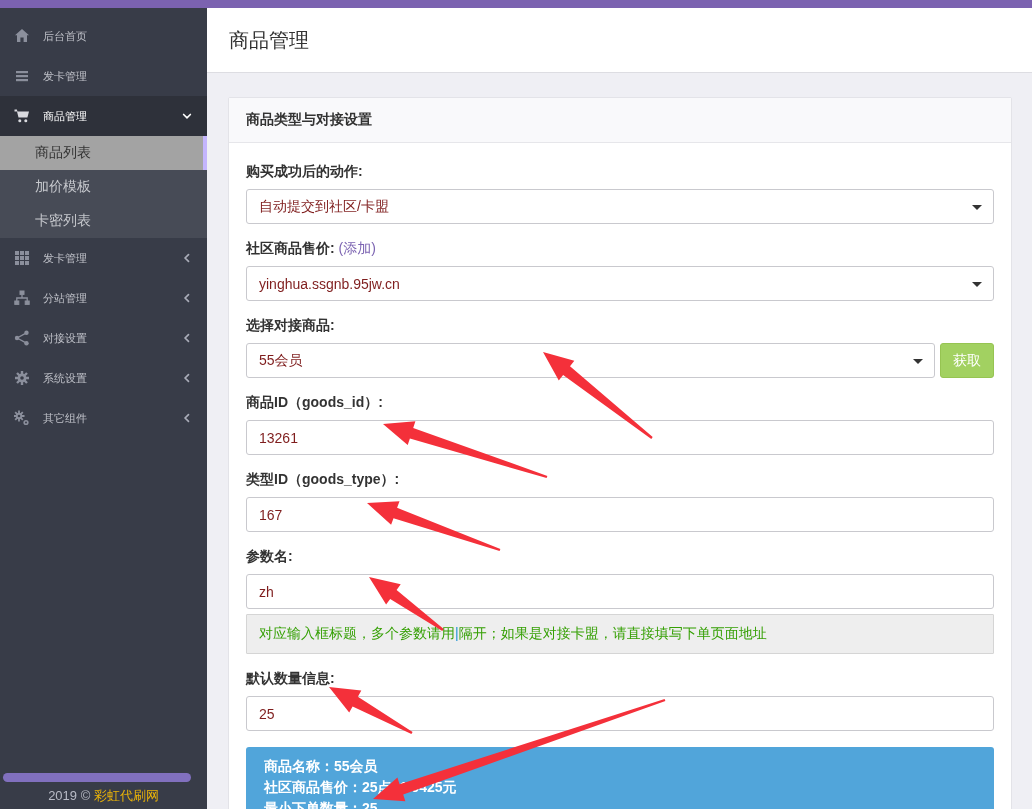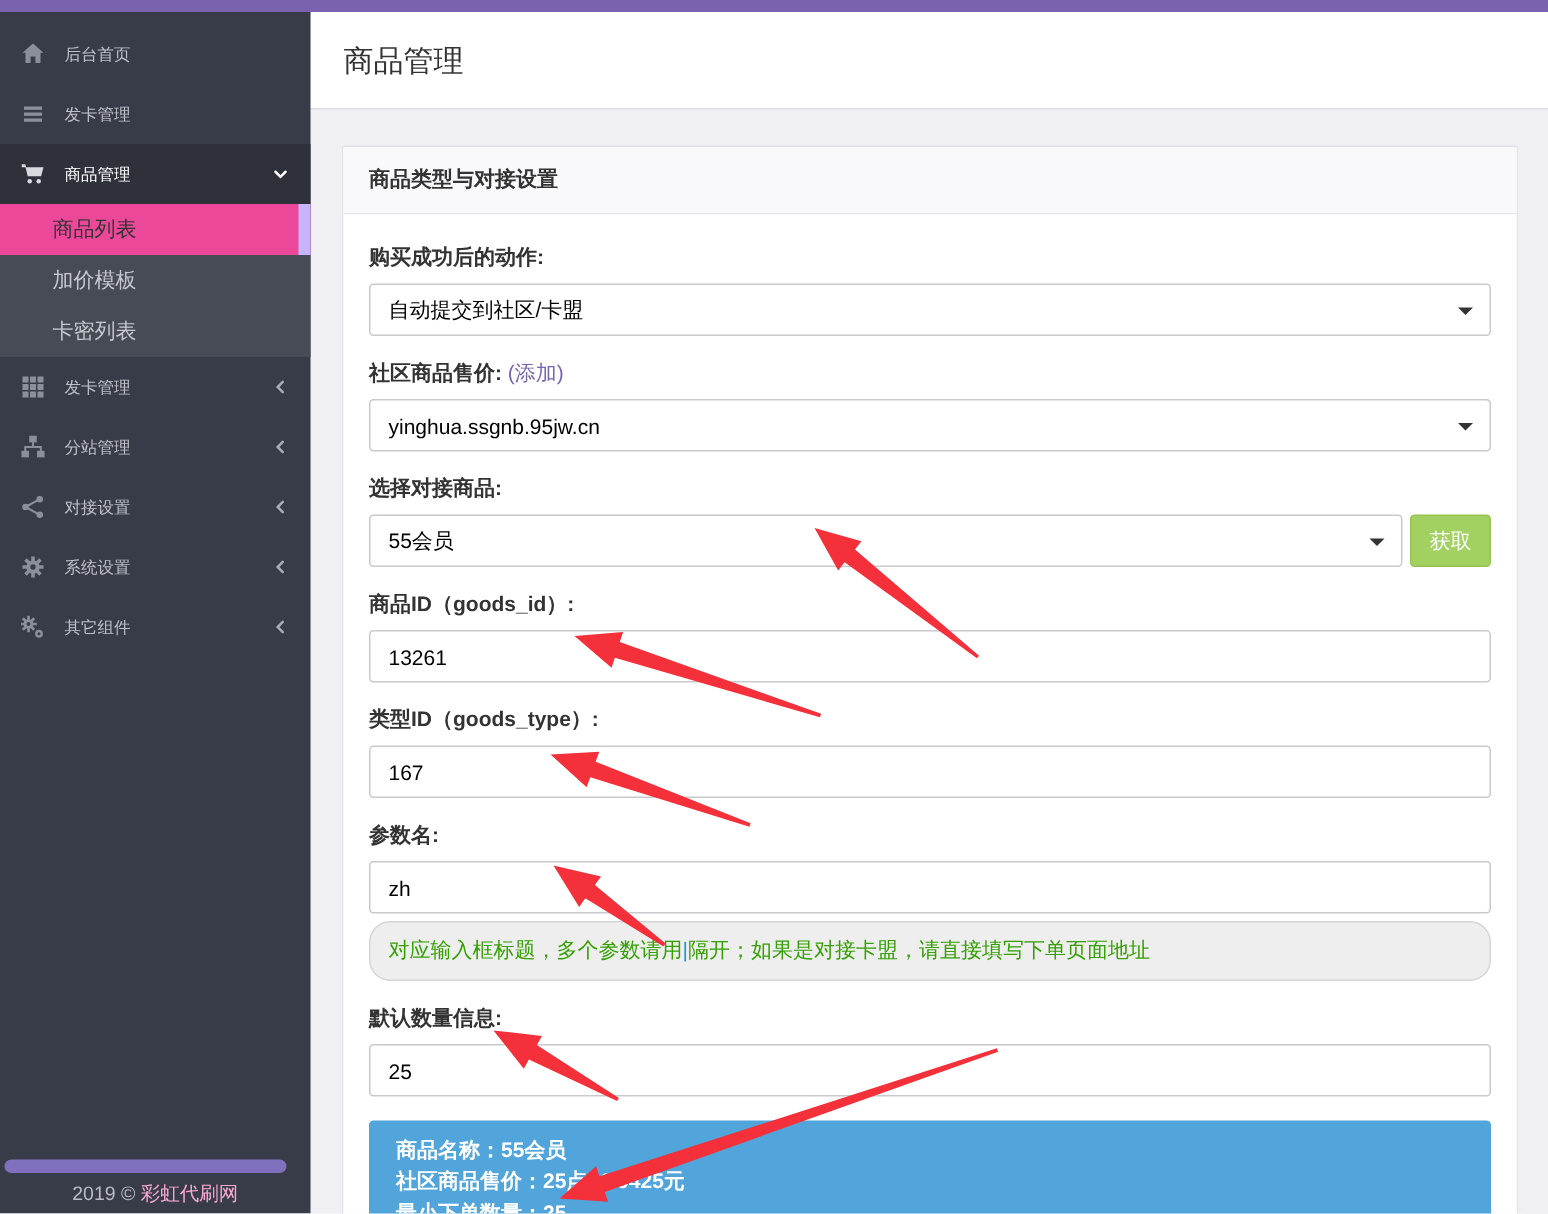--- a/index.html
+++ b/index.html
@@ -15,45 +15,45 @@
   .sidebar{position:absolute;left:0;top:8px;bottom:0;width:207px;background:#383C48;z-index:4;}
   .side-nav{padding-top:8px;}
   .nav-item{height:40px;display:flex;align-items:center;padding:0 14px;color:#BFC1C8;font-size:11px;cursor:pointer;}
   .nav-item .ic{width:16px;height:16px;margin-right:13px;color:#8B8F9C;flex:0 0 16px;}
   .nav-item .chev{margin-left:auto;width:12px;height:12px;color:#A9ACB8;}
   .nav-item.parent-open{background:#2E313A;color:#FFFFFF;}
   .nav-item.parent-open .ic{color:#D9DADF;}
   .nav-item.parent-open .chev{color:#FFFFFF;}
   .submenu{background:#474B56;}
   .sub-item{height:34px;display:flex;align-items:center;padding-left:35px;color:#C6C8CD;font-size:14px;cursor:pointer;}
-  .sub-item.active{background:#ec4899;color:#333;border-right:8px solid #c4b5fd;}
+  .sub-item.active{background:#a3a3a3;color:#333;border-right:4px solid #c4b5fd;}
   .side-pill{position:absolute;left:3px;bottom:27px;width:188px;height:9px;border-radius:5px;background:#8170BE;}
   .side-footer{position:absolute;left:0;bottom:4px;width:100%;text-align:center;font-size:13px;color:#B9BBC6;}
-  .side-footer a{color:#f9a8d4;text-decoration:none;}
+  .side-footer a{color:#eab308;text-decoration:none;}
 
   
   .main{position:absolute;left:207px;top:8px;right:0;bottom:0;background:#EFEFF4;}
   .page-header{height:64px;background:#FFFFFF;border-bottom:1px solid #DDDDE2;display:flex;align-items:center;padding-left:22px;}
   .page-header h1{margin:0;font-size:20px;font-weight:normal;color:#333;}
   .card{margin:24px 20px 0 21px;border:1px solid #E3E3E8;border-radius:2px;background:#fff;}
   .card-header{background:#F9F9FB;border-bottom:1px solid #E6E6EA;padding:13px 17px;font-size:14px;font-weight:bold;color:#333;}
   .card-body{padding:20px 17px 40px;background:#fff;}
   .form-group{margin-bottom:16px;}
   .form-label{font-size:14px;font-weight:bold;color:#333;margin-bottom:8px;}
   .add-link{color:#7C64B2;font-weight:normal;text-decoration:none;cursor:pointer;}
   .ctl{position:relative;height:35px;border:1px solid #C9C9CE;border-radius:3px;background:#fff;
-       display:flex;align-items:center;padding:0 12px;font-size:14px;color:#000000;box-sizing:border-box;}
+       display:flex;align-items:center;padding:0 12px;font-size:14px;color:#7f1d1d;box-sizing:border-box;}
   .select .caret{position:absolute;right:11px;top:50%;margin-top:-2px;width:0;height:0;
        border-left:5px solid transparent;border-right:5px solid transparent;border-top:5px solid #333;}
   input.ctl{width:100%;outline:none;}
   .row-flex{display:flex;align-items:stretch;}
   .row-flex .select{flex:1;}
   .btn-fetch{margin-left:5px;width:54px;height:35px;background:#A2D161;border:1px solid #96C452;border-radius:3px;
        color:#fff;font-size:14px;cursor:pointer;font-family:inherit;}
-  .hint-box{margin-top:5px;background:#EEEEEE;border:1px solid #D5D5D5;border-radius:14px;
+  .hint-box{margin-top:5px;background:#EEEEEE;border:1px solid #D5D5D5;border-radius:1px;
        padding:10px 12px;font-size:14px;color:#35A004;}
   .hint-box .pipe{color:#2196D4;}
   .info-box{margin-top:14px;background:#51A5DA;border-radius:3px;color:#fff;
        padding:9px 18px 20px;font-size:14px;font-weight:bold;line-height:21px;}
   
   #arrow-layer{position:absolute;left:0;top:0;width:1032px;height:809px;z-index:60;pointer-events:none;}
 </style>
 </head>
 <body>
 

